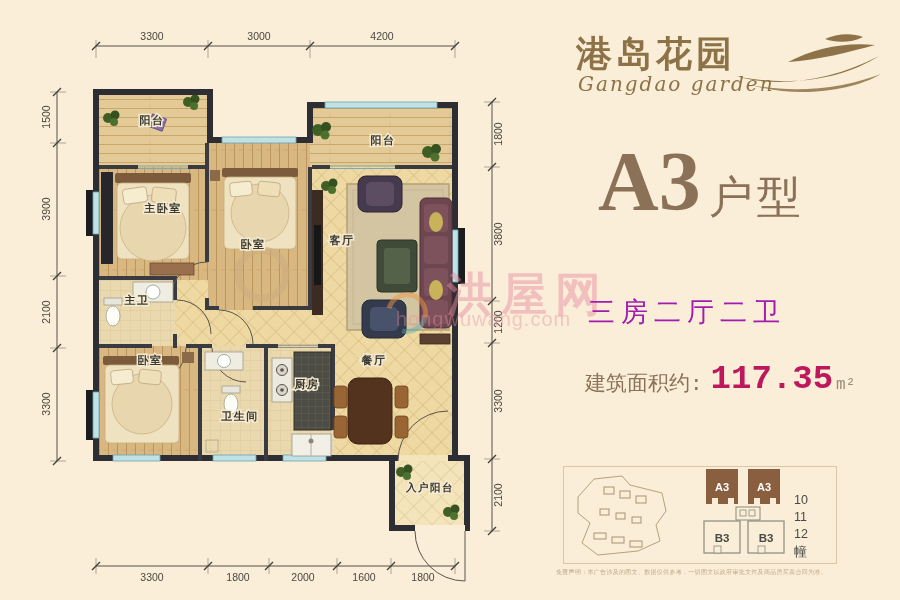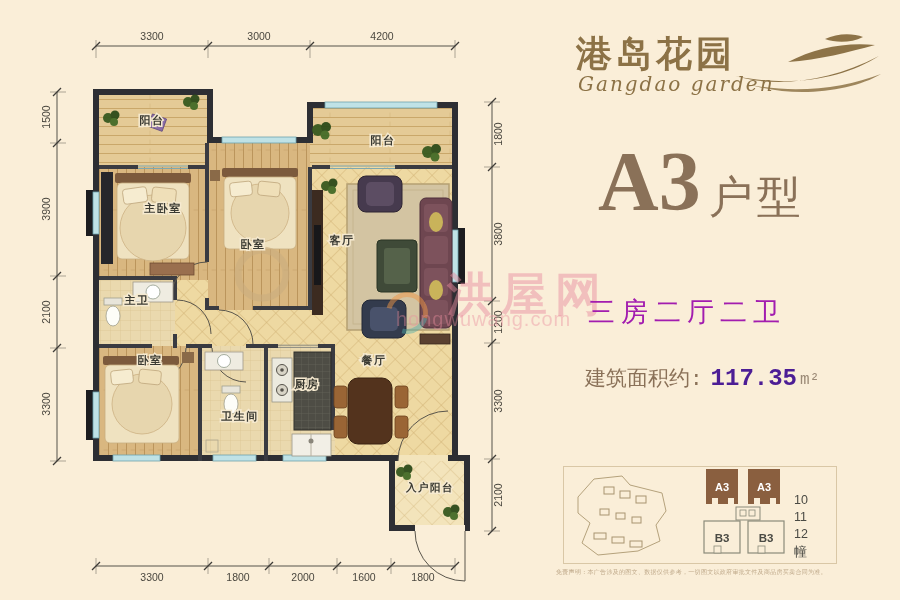--- a/index.html
+++ b/index.html
@@ -14,21 +14,21 @@
   
   .unit-title{left:598px;top:140px;display:flex;align-items:flex-end;color:#8a7158;
               font-family:"Liberation Serif","DejaVu Serif",serif;}
   .unit-code{font-size:84px;line-height:1;font-weight:bold;}
   .unit-suffix{font-size:44px;line-height:1;margin-left:8px;margin-bottom:4px;letter-spacing:4px;}
   .rooms-desc{left:588px;top:294px;font-size:27px;letter-spacing:6px;color:#a21caf;
               font-family:"Liberation Serif","DejaVu Serif",serif;}
   .area-line{left:585px;top:362px;display:flex;align-items:flex-end;color:#8a7158;
              font-family:Liberation Mono, monospace;}
   .area-label{font-size:21px;line-height:1.1;}
-  .area-value{font-size:24px;line-height:1;font-weight:bold;margin:0 3px 0 8px;color:#4c1d95;}
+  .area-value{font-size:34px;line-height:1;font-weight:bold;margin:0 3px 0 8px;color:#be185d;}
   .area-unit{font-size:16px;line-height:1.3;color:#9b8a76;margin-top:8px;}
   
   .wm{pointer-events:none;}
   .wm-cn{left:447px;top:264px;font-size:46px;font-weight:bold;letter-spacing:8px;
          color:rgba(233,140,158,0.48);font-family:Liberation Serif, serif;}
   .wm-en{left:396px;top:308px;font-size:20px;letter-spacing:1px;color:rgba(233,140,158,0.42);}
   .wm-swirl{left:386px;top:292px;width:32px;height:32px;border-radius:50%;
             border:5px solid transparent;border-top-color:rgba(238,150,70,.5);
             border-right-color:rgba(238,150,70,.5);border-bottom-color:rgba(80,175,170,.45);
             transform:rotate(-30deg);}

